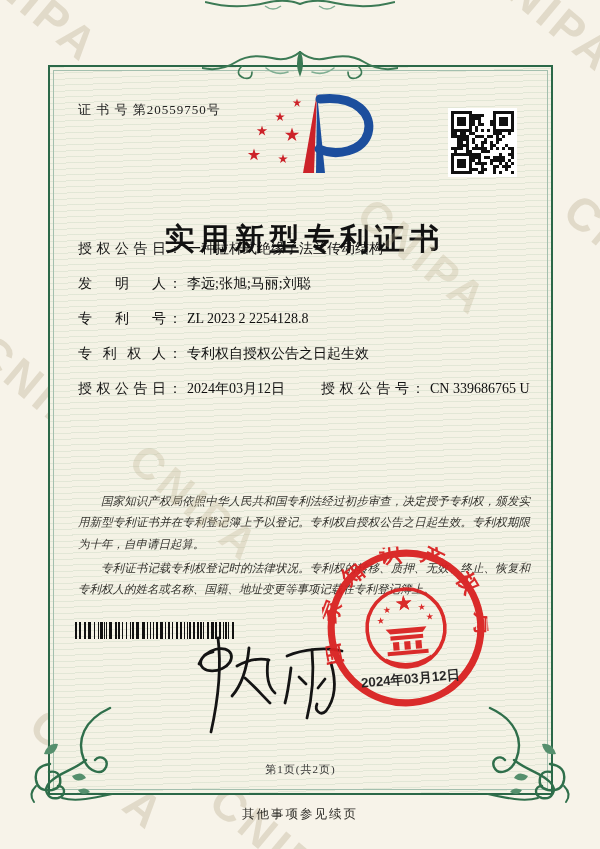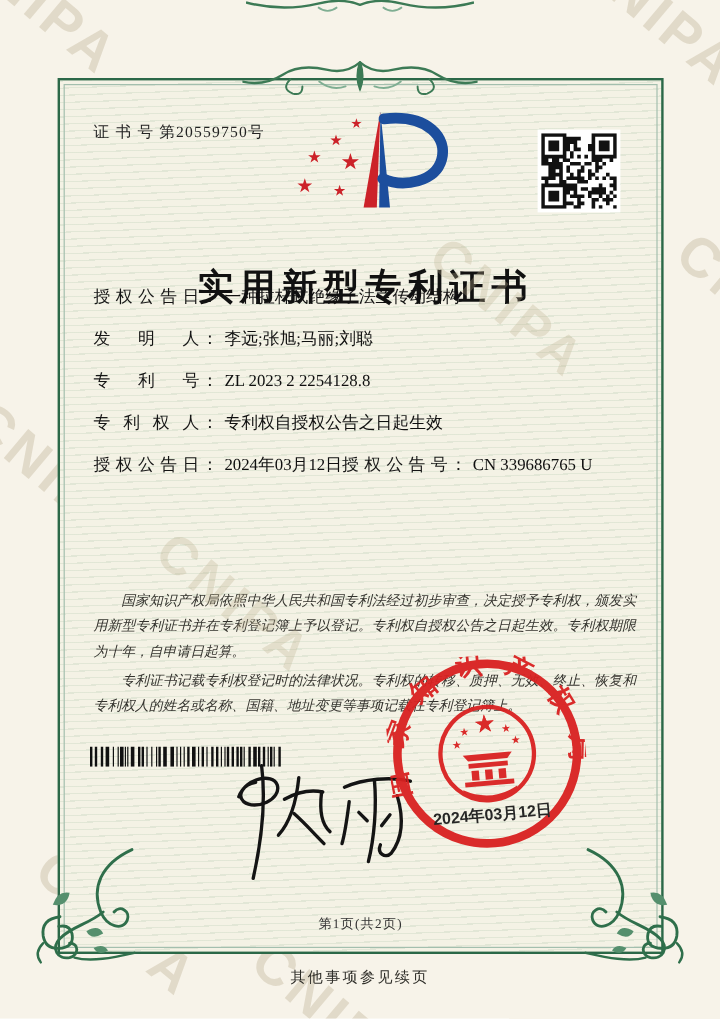--- a/index.html
+++ b/index.html
@@ -32,21 +32,21 @@
   .qr{position:absolute;left:398px;top:41px;width:63px;height:63px;background:#fff;padding:3px;}
   .title{
     position:absolute;left:4px;top:116px;width:100%;text-align:center;
     font-size:30px;font-weight:bold;letter-spacing:5px;color:#111;margin-top:36px;
   }
   .fields{position:absolute;left:28px;top:172px;width:452px;}
   .frow{margin:0 0 16px 0;font-size:14px;line-height:19px;color:#151515;white-space:nowrap;}
   .flabel{display:inline-block;width:88px;text-align:justify;text-align-last:justify;vertical-align:top;}
   .sep{margin:0 5px 0 2px;}
   .fval{color:#0f0f0f;}
-  .grant-gap{}
+  .grant-gap{margin-left:36px;}
   .paras{position:absolute;left:28px;top:424px;width:452px;}
   .paras p{
     margin:0 0 3px 0;font-size:11.5px;line-height:1.85;text-indent:2em;
     font-style:italic;color:#34332e;text-align:justify;
   }
   .barcode{position:absolute;left:25px;top:555px;width:162px;height:17px;}
   .director{
     position:absolute;left:34px;top:603px;
     font-family:"Liberation Sans","DejaVu Sans",sans-serif;
     font-weight:bold;font-size:15px;color:#222;line-height:28px;

